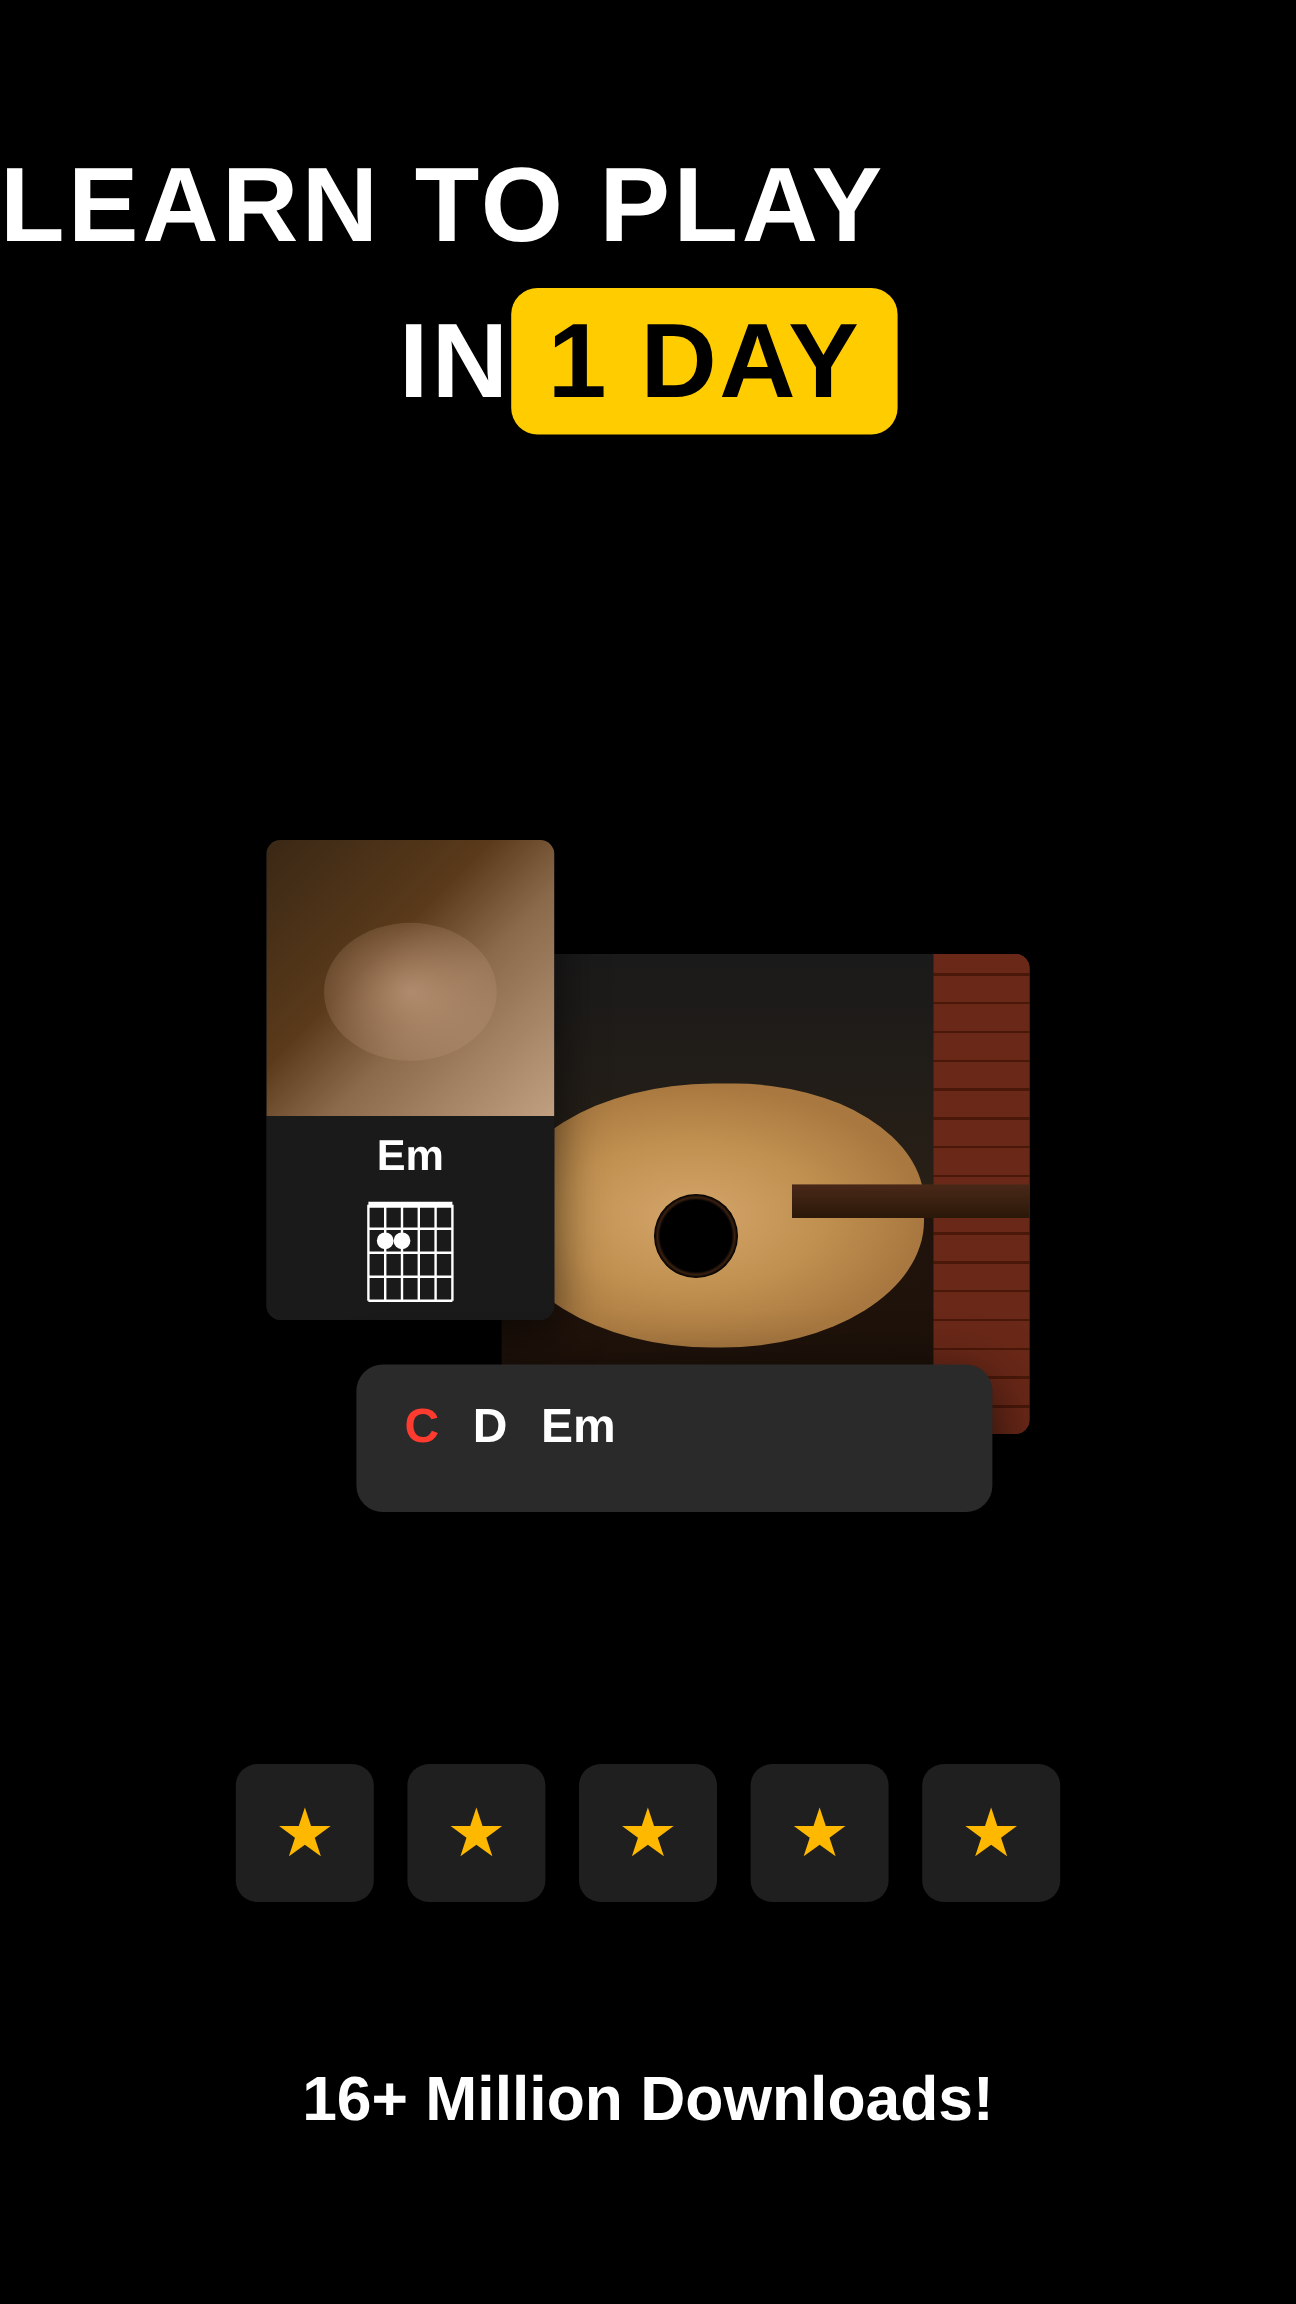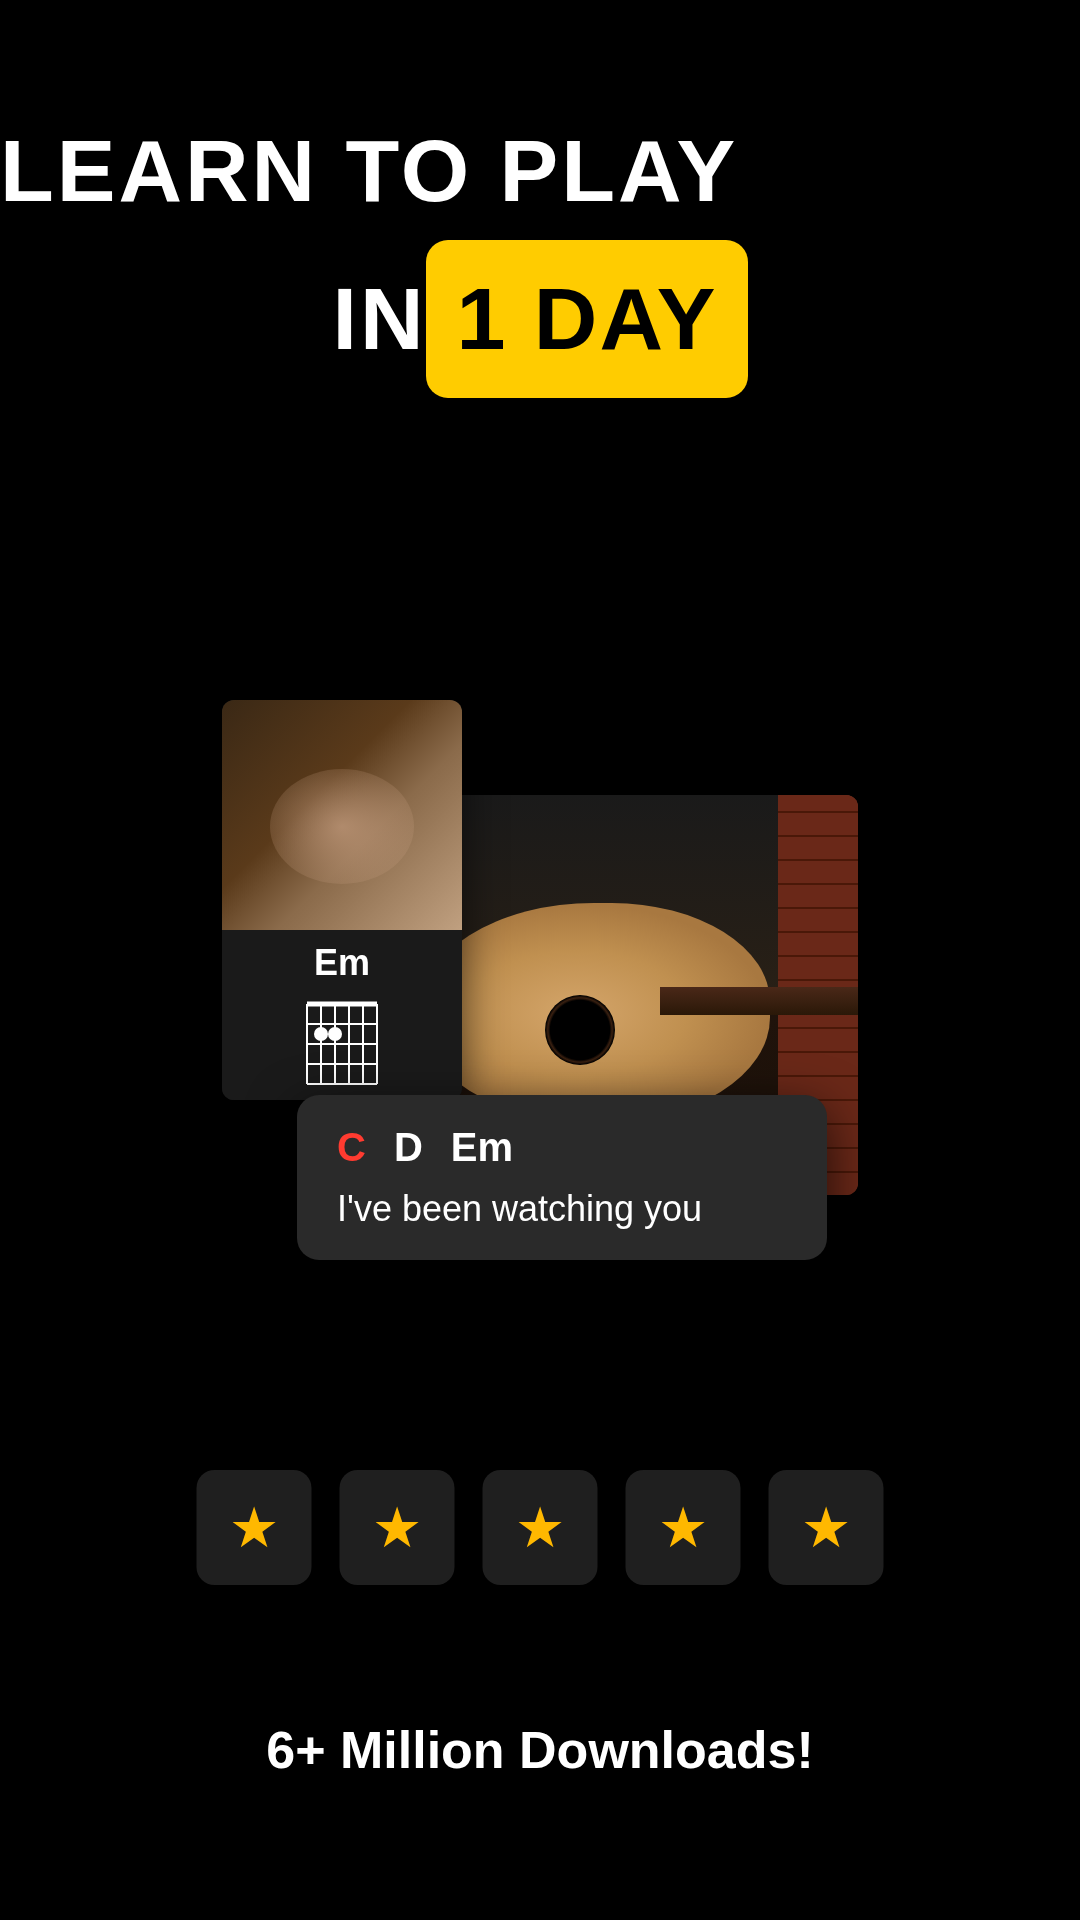--- a/index.html
+++ b/index.html
@@ -38,21 +38,21 @@
       letter-spacing: 3px;
       text-transform: uppercase;
       display: flex;
       align-items: center;
       justify-content: center;
       font-stretch: condensed;
     }
     .highlight-box {
       background: #ffcc00;
       color: #000000;
-      padding: 28px 30px;
+      padding: 10px 30px;
       border-radius: 22px;
       font-size: 88px;
       font-weight: 900;
       letter-spacing: 2px;
       font-stretch: condensed;
     }
     .media-container {
       position: absolute;
       top: 700px;
       left: 50%;
@@ -268,21 +268,20 @@
       <div class="guitar-soundhole"></div>
     </div>
     <div class="guitar-neck"></div>
   </div>
   <div class="lyrics-card">
     <div class="chord-row">
       <span class="chord-c">C</span>
       <span class="chord-other">D</span>
       <span class="chord-other">Em</span>
     </div>
-    <div class="lyrics-text">I've been watching you</div>
   </div>
 </div>
 
 <div class="rating-row">
   <div class="star-box">
       <span class="star-icon">★</span>
     </div>
   <div class="star-box">
       <span class="star-icon">★</span>
     </div>
@@ -290,13 +289,13 @@
       <span class="star-icon">★</span>
     </div>
   <div class="star-box">
       <span class="star-icon">★</span>
     </div>
   <div class="star-box">
       <span class="star-icon">★</span>
     </div>
 </div>
 
-<div class="downloads-text">6+ Million Downloads!</div>
+<div class="downloads-text">16+ Million Downloads!</div>
 
 </body></html>

